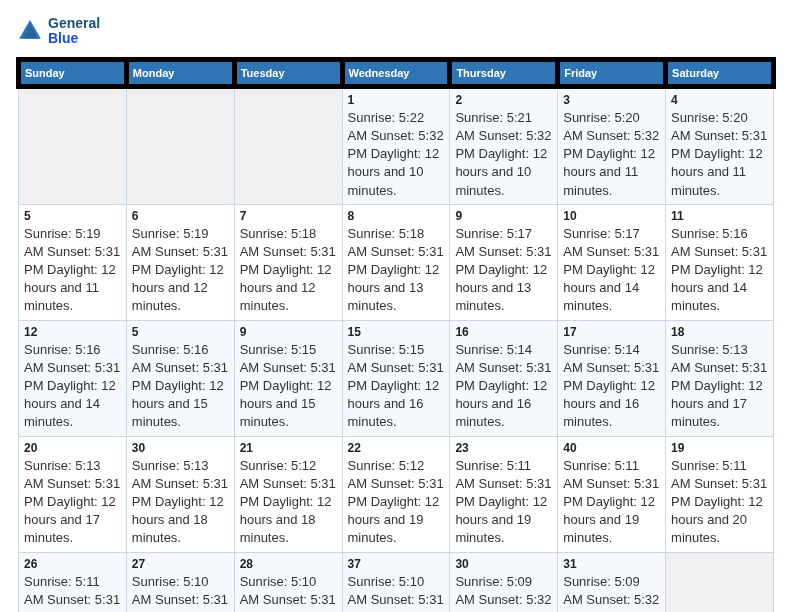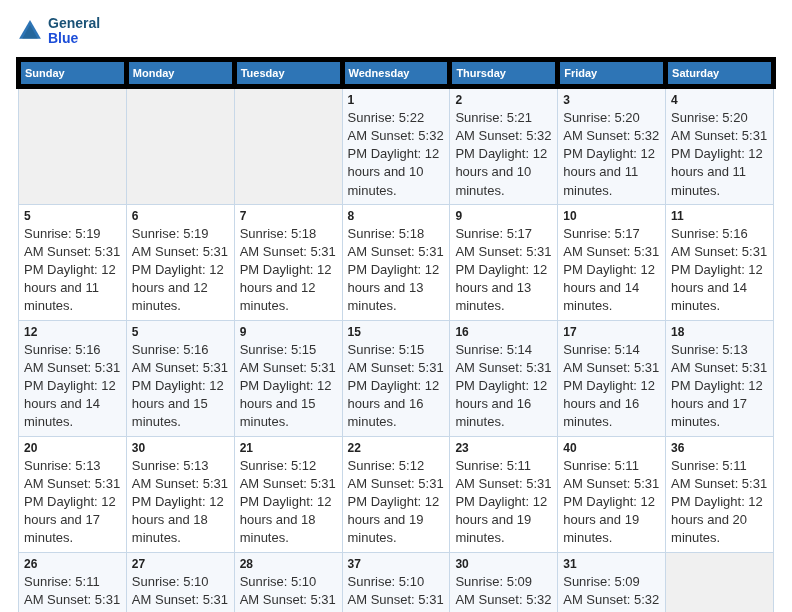--- a/index.html
+++ b/index.html
@@ -301,21 +301,21 @@
 and 19 minutes.</div>
           </td>
           <td>
             <div class="day-number">40</div>
             <div class="day-info">Sunrise: 5:11 AM
 Sunset: 5:31 PM
 Daylight: 12 hours
 and 19 minutes.</div>
           </td>
           <td>
-            <div class="day-number">36</div>
+            <div class="day-number">19</div>
             <div class="day-info">Sunrise: 5:11 AM
 Sunset: 5:31 PM
 Daylight: 12 hours
 and 20 minutes.</div>
           </td>
         </tr>
         <tr>
           <td>
             <div class="day-number">26</div>
             <div class="day-info">Sunrise: 5:11 AM

